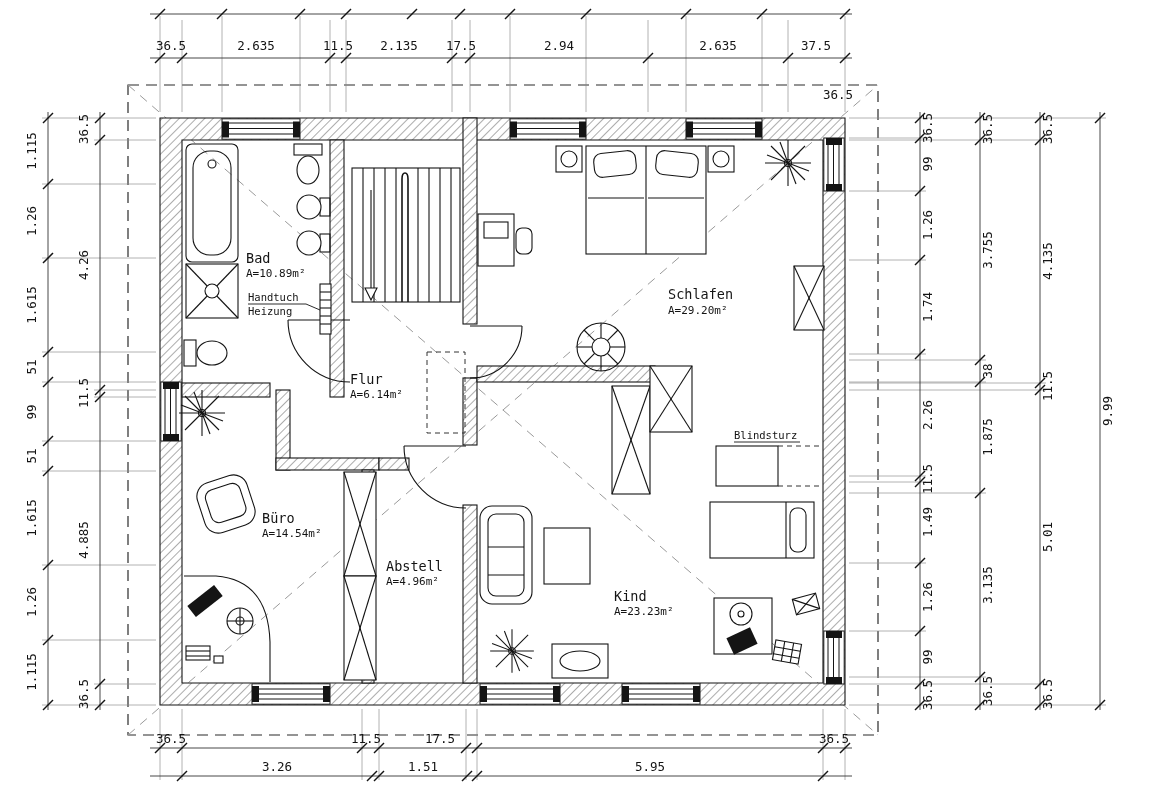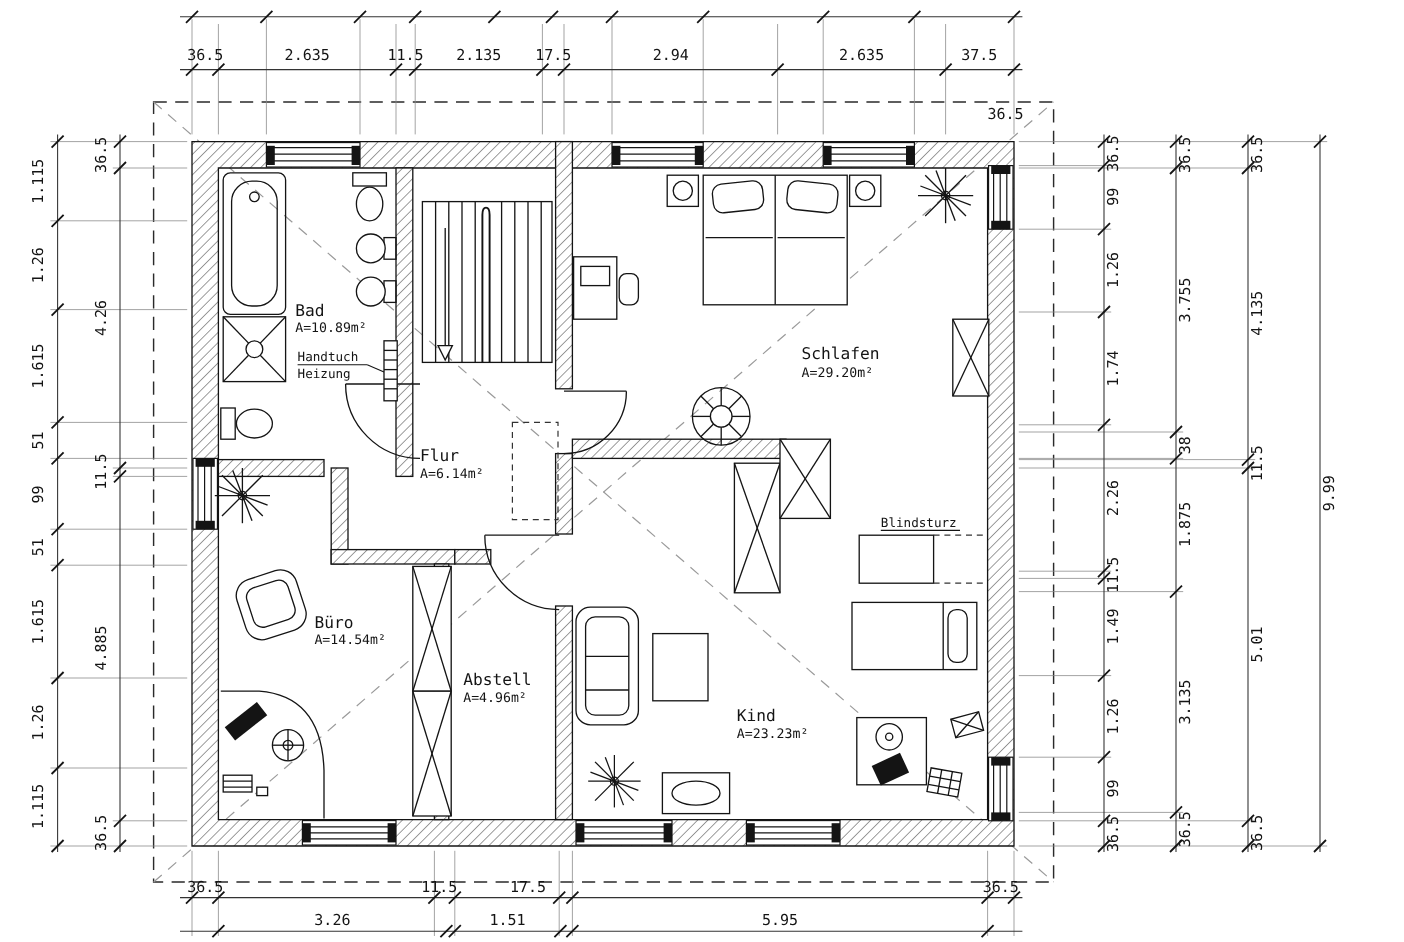--- a/index.html
+++ b/index.html
@@ -1,16 +1,16 @@
 <!DOCTYPE html>
 <html><head>
 <meta charset="utf-8">
 <style>
   html,body{margin:0;padding:0;background:#fff;}
-  .page{width:1170px;height:785px;background:#fff;overflow:hidden;border-radius:21px;}
+  .page{width:1170px;height:785px;background:#fff;overflow:hidden;}
   text{font-family:"DejaVu Sans Mono","Liberation Mono",monospace;fill:#141414;}
   .dimtxt{font-size:12.5px;text-anchor:middle;}
   .rname{font-size:13.5px;}
   .rarea{font-size:11px;}
   .ann{font-size:10.5px;}
   .st{stroke:#141414;stroke-width:1.1;fill:none;}
   .thk{stroke:#141414;stroke-width:1.6;fill:none;}
   .fw{fill:#fff;}
   .dimline{stroke:#333;stroke-width:0.9;fill:none;}
   .ext{stroke:#8a8a8a;stroke-width:0.65;}

